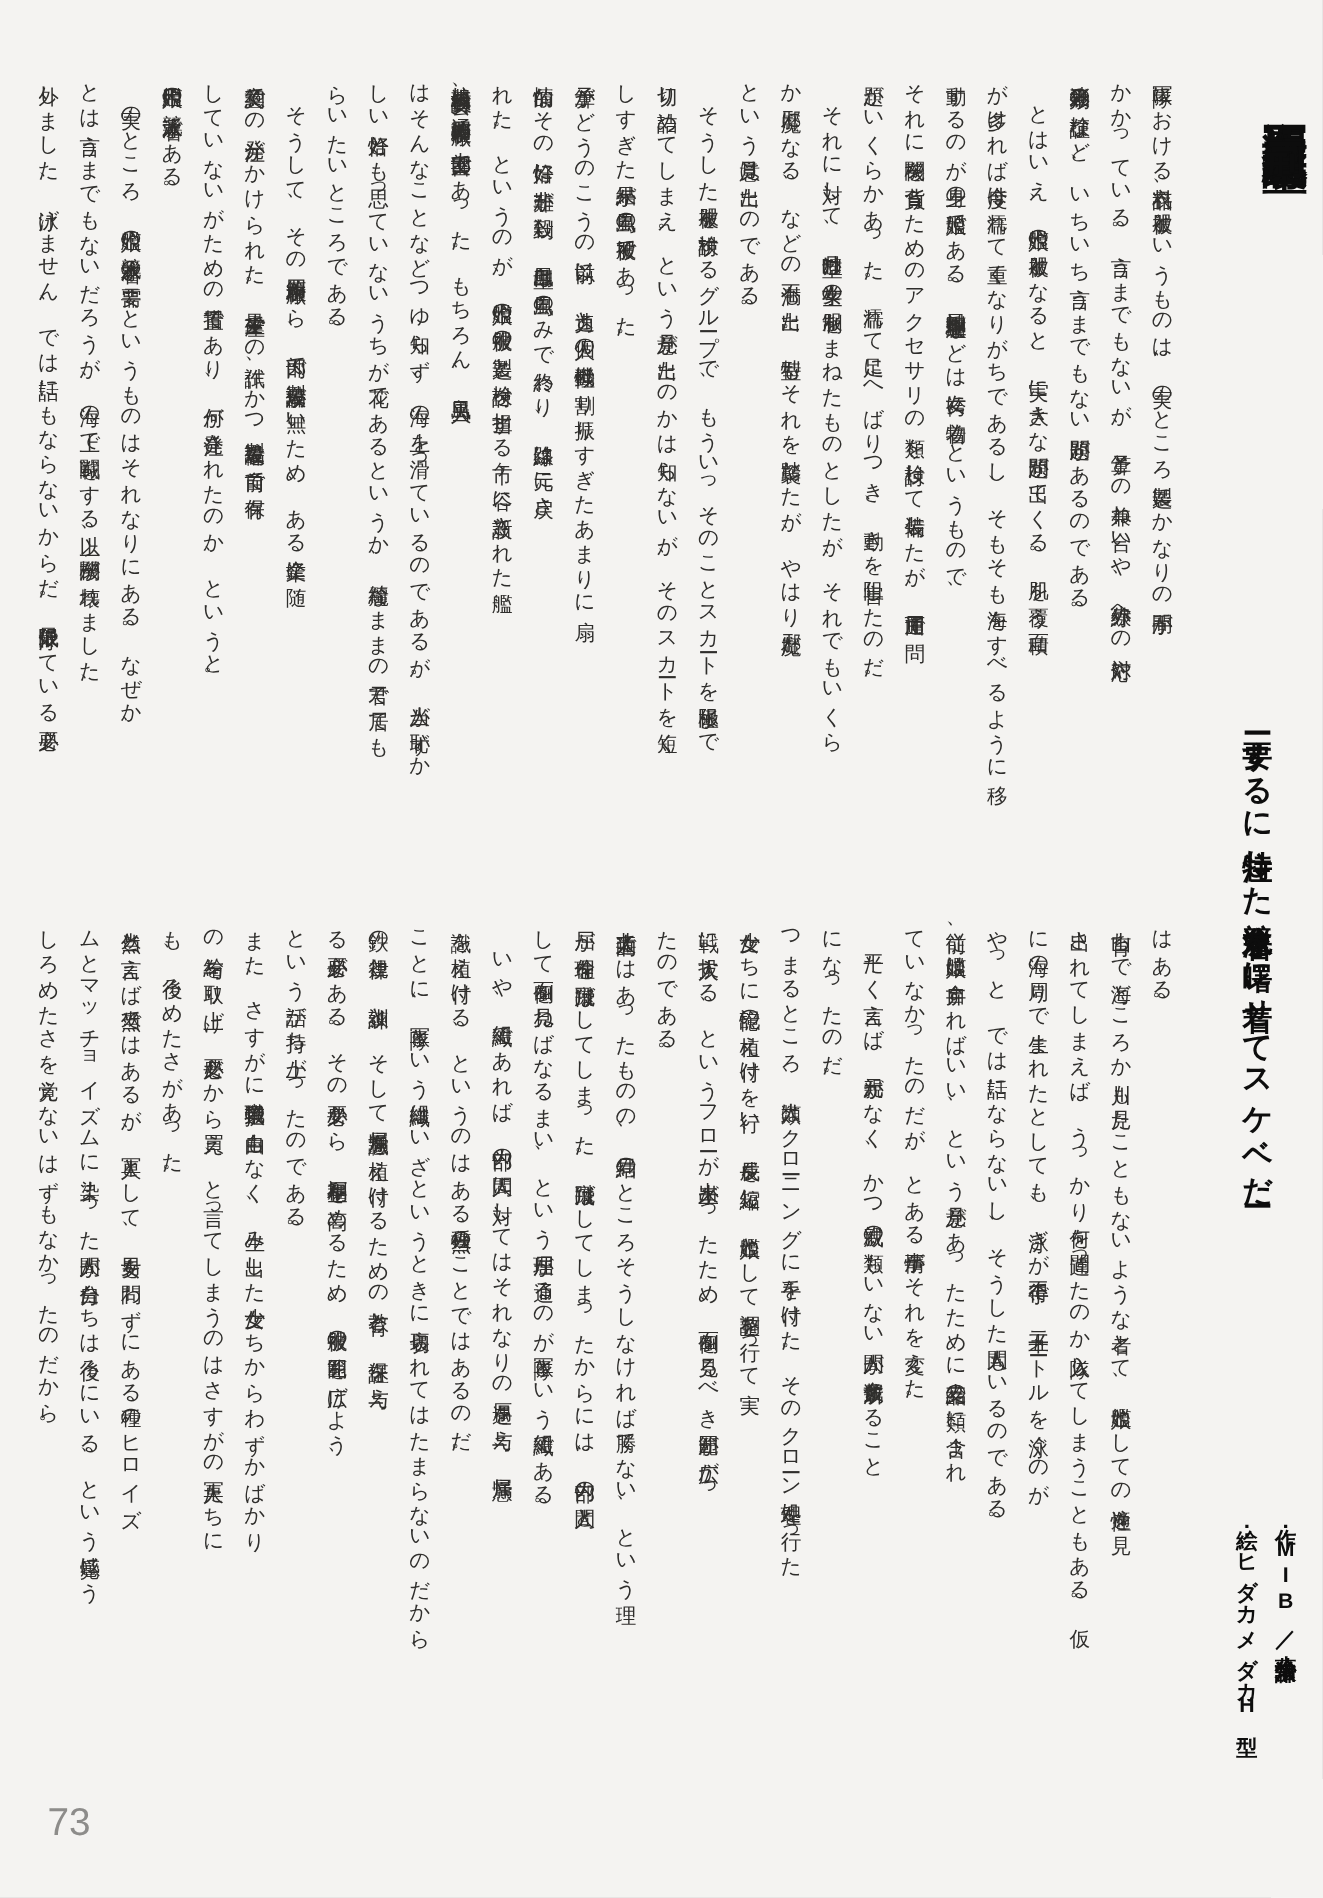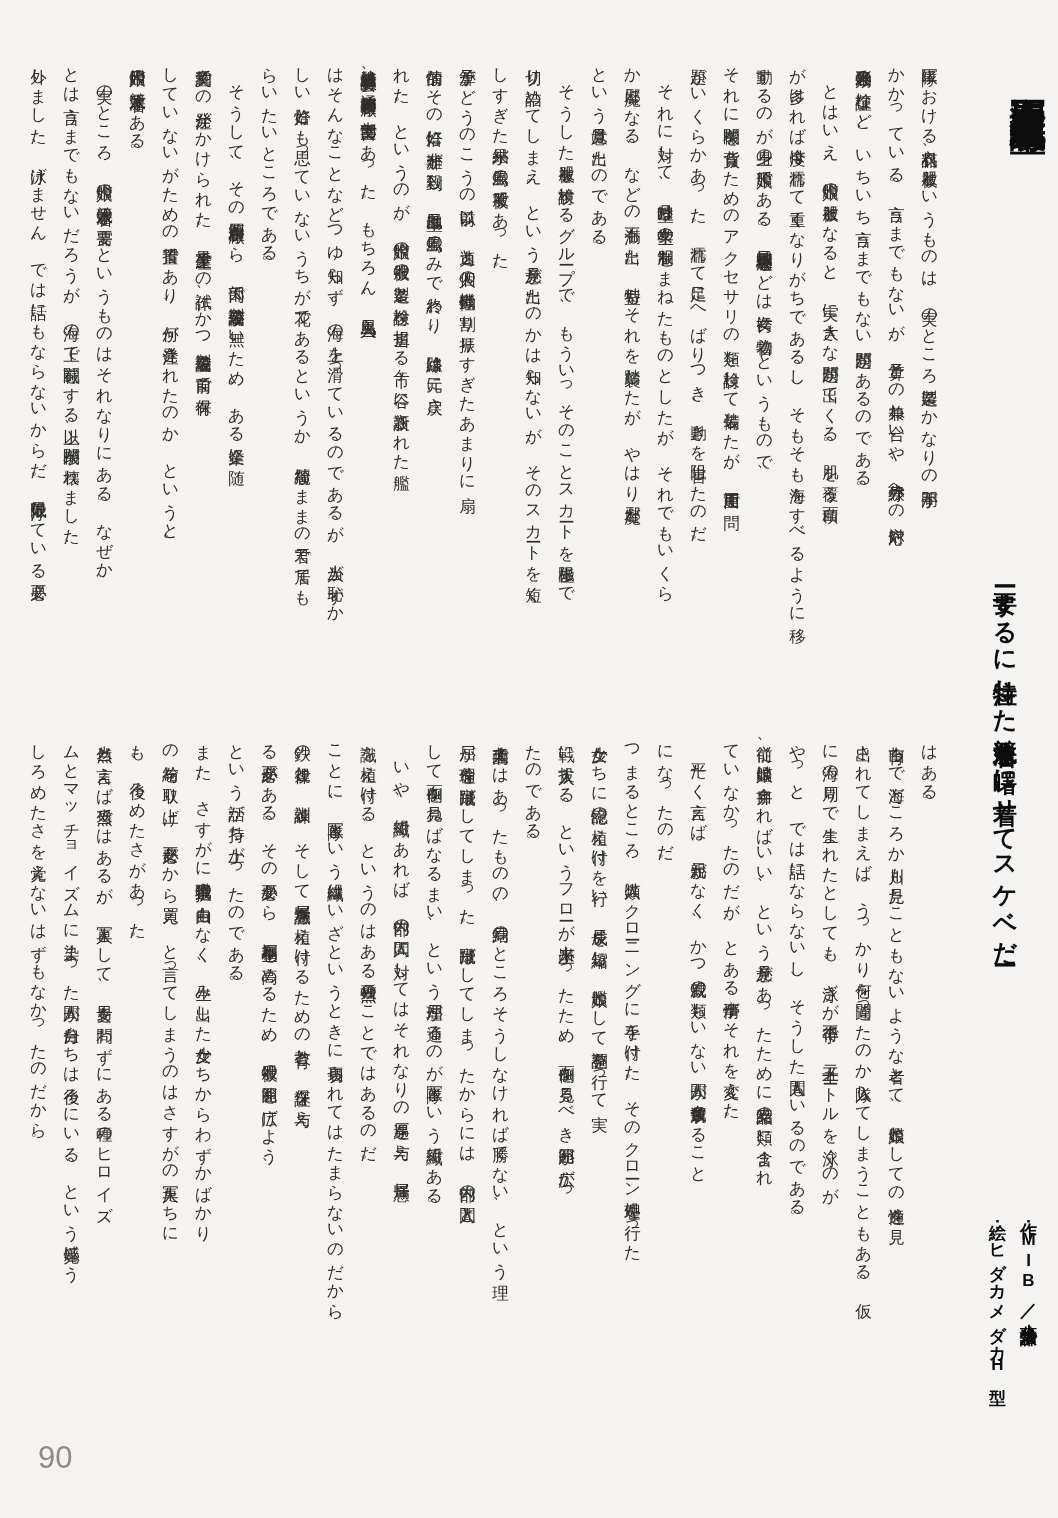--- a/index.html
+++ b/index.html
@@ -118,15 +118,15 @@
       <div class="col">る必要がある。その必要から、福利厚生を高めるため、被服の範囲を広げよう、</div>
       <div class="col">という話が持ち上がったのである。</div>
       <div class="col">また、さすがに職業選択の自由もなく、生み出した少女たちからわずかばかり</div>
       <div class="col">の給与を取り上げ、必要だから買え、と言ってしまうのはさすがの軍人たちに</div>
       <div class="col">も、後ろめたさがあった。</div>
       <div class="col">当然と言えば当然ではあるが、軍人として、男女を問わずにある種のヒロイズ</div>
       <div class="col">ムとマッチョイズムに染まった人間が自分たちは後ろにいる、という感覚にう</div>
       <div class="col">しろめたさを覚えないはずもなかったのだから。</div>
     </div>
 
-  <div class="page-number">90</div>
+  <div class="page-number">73</div>
 
 </div>
 
 </body></html>

